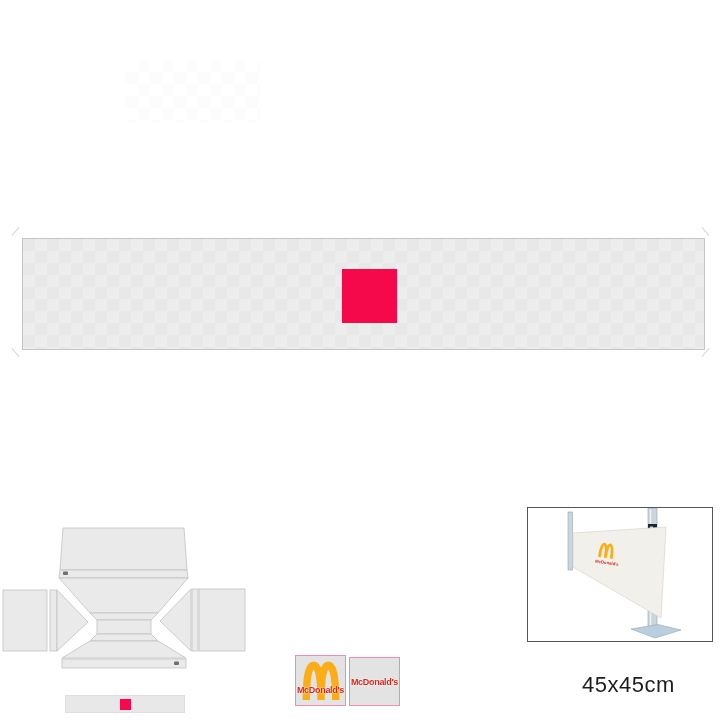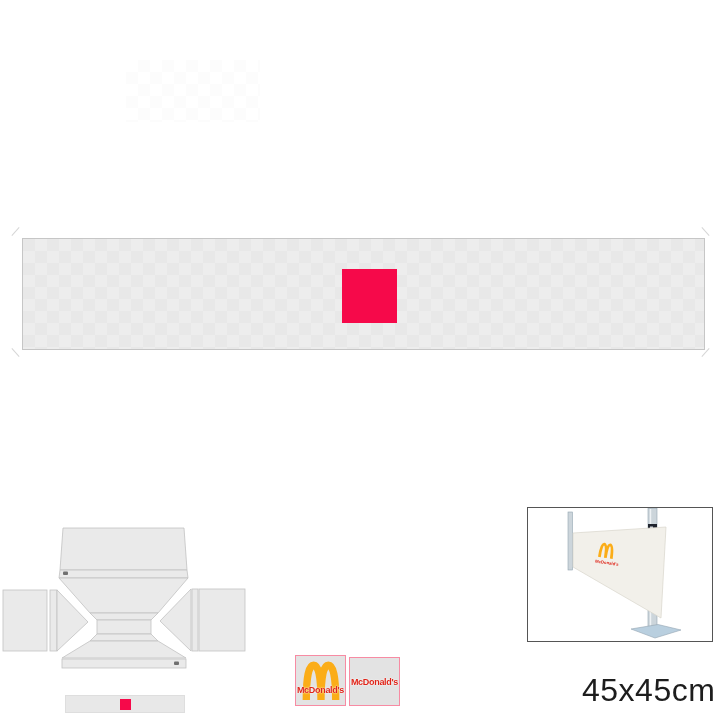--- a/index.html
+++ b/index.html
@@ -71,21 +71,21 @@
   }
   .pole   { fill:var(--pole_fill); stroke:var(--pole_edge); stroke-width:0.6; }
   .fitting{ fill:var(--pole_dark_fitting); }
   .clamp  { fill:#e3e9ee; stroke:var(--pole_edge); stroke-width:0.6; }
   .foot   { fill:var(--foot_fill); stroke:var(--pole_edge); stroke-width:0.6; }
   .cloth  { fill:var(--cloth_fill); stroke:var(--cloth_edge); stroke-width:0.7; }
   .photo-mcd-text { fill:var(--mcd_red); font-weight:bold; font-size:4.2px; }
 
   
   #size-label {
-    left:582px; top:672px; font-size:32px; color:var(--text_dark); letter-spacing:0.5px;
+    left:582px; top:672px; font-size:22px; color:var(--text_dark); letter-spacing:0.5px;
   }
 </style>
 </head>
 <body>
 
 <div id="stage">
 
   <div id="faint-grid" class="abs"></div>
 
   <div class="abs corner-mark cm-a" style="left:10px; top:231px;"></div>

